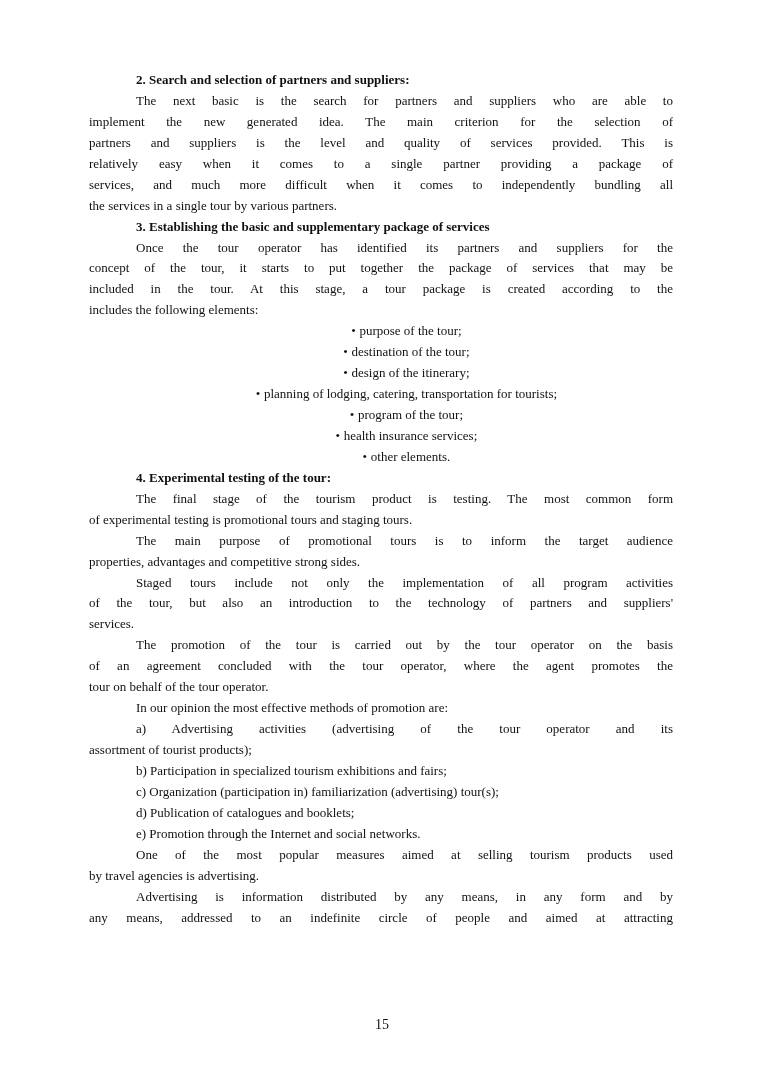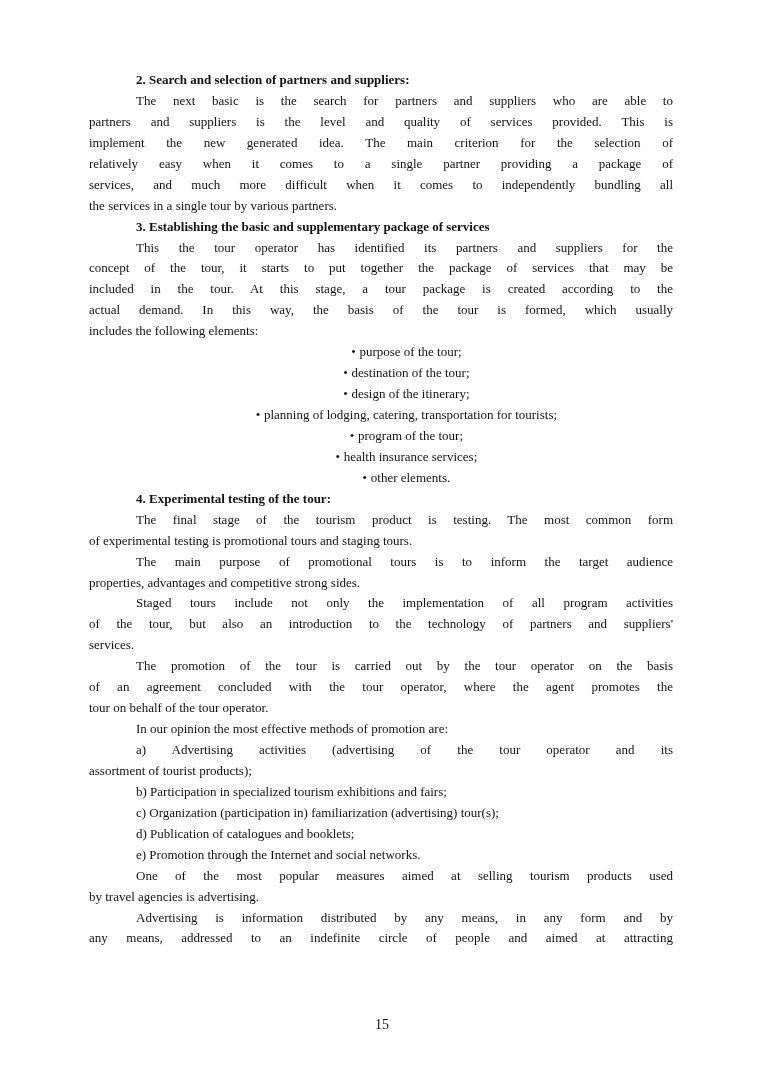--- a/index.html
+++ b/index.html
@@ -45,30 +45,29 @@
       text-align: center;
       font-size: 14px;
     }
   </style>
 </head>
 <body>
 
 <div class="page" id="page">
     <div class="line ind b">2. Search and selection of partners and suppliers:</div>
     <div class="line ind j">The next basic is the search for partners and suppliers who are able to</div>
+    <div class="line j">implement the new generated idea. The main criterion for the selection of</div>
     <div class="line j">partners and suppliers is the level and quality of services provided. This is</div>
-    <div class="line j">implement the new generated idea. The main criterion for the selection of</div>
     <div class="line j">relatively easy when it comes to a single partner providing a package of</div>
     <div class="line j">services, and much more difficult when it comes to independently bundling all</div>
     <div class="line">the services in a single tour by various partners.</div>
     <div class="line ind b">3. Establishing the basic and supplementary package of services</div>
-    <div class="line ind j">This the tour operator has identified its partners and suppliers for the</div>
+    <div class="line ind j">Once the tour operator has identified its partners and suppliers for the</div>
     <div class="line j">concept of the tour, it starts to put together the package of services that may be</div>
     <div class="line j">included in the tour. At this stage, a tour package is created according to the</div>
-    <div class="line j">actual demand. In this way, the basis of the tour is formed, which usually</div>
     <div class="line">includes the following elements:</div>
     <div class="line bullet"><span class="dot">•</span><span>purpose of the tour;</span></div>
     <div class="line bullet"><span class="dot">•</span><span>destination of the tour;</span></div>
     <div class="line bullet"><span class="dot">•</span><span>design of the itinerary;</span></div>
     <div class="line bullet"><span class="dot">•</span><span>planning of lodging, catering, transportation for tourists;</span></div>
     <div class="line bullet"><span class="dot">•</span><span>program of the tour;</span></div>
     <div class="line bullet"><span class="dot">•</span><span>health insurance services;</span></div>
     <div class="line bullet"><span class="dot">•</span><span>other elements.</span></div>
     <div class="line ind b">4. Experimental testing of the tour:</div>
     <div class="line ind j">The final stage of the tourism product is testing. The most common form</div>

